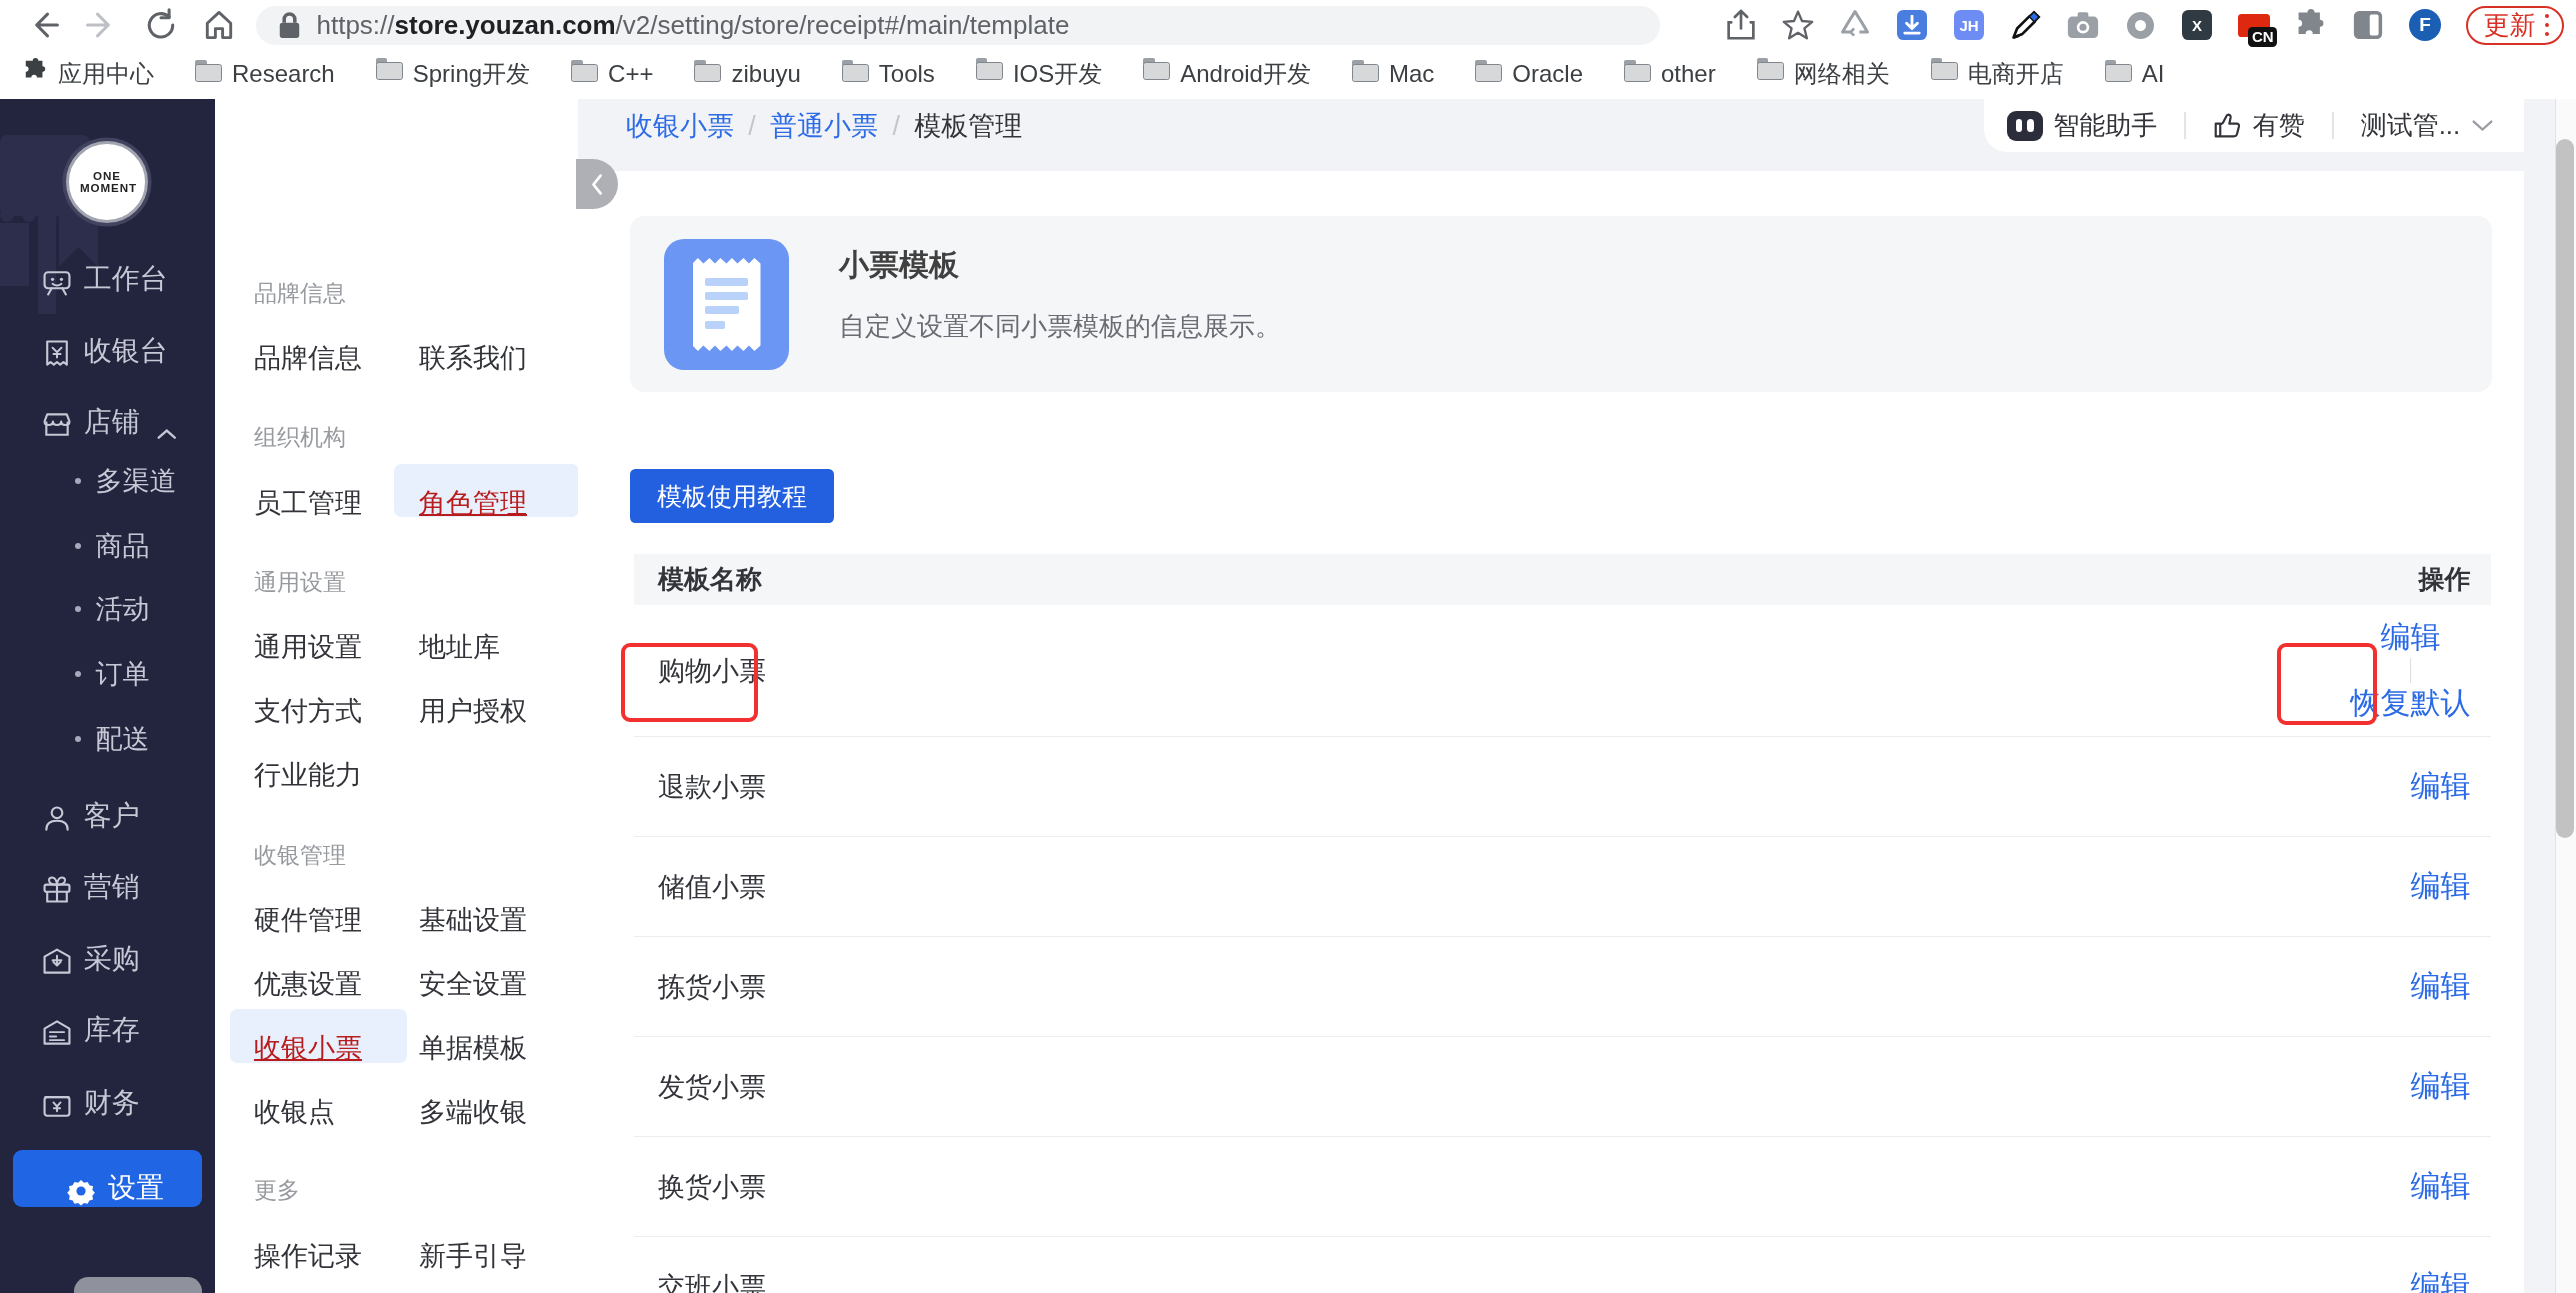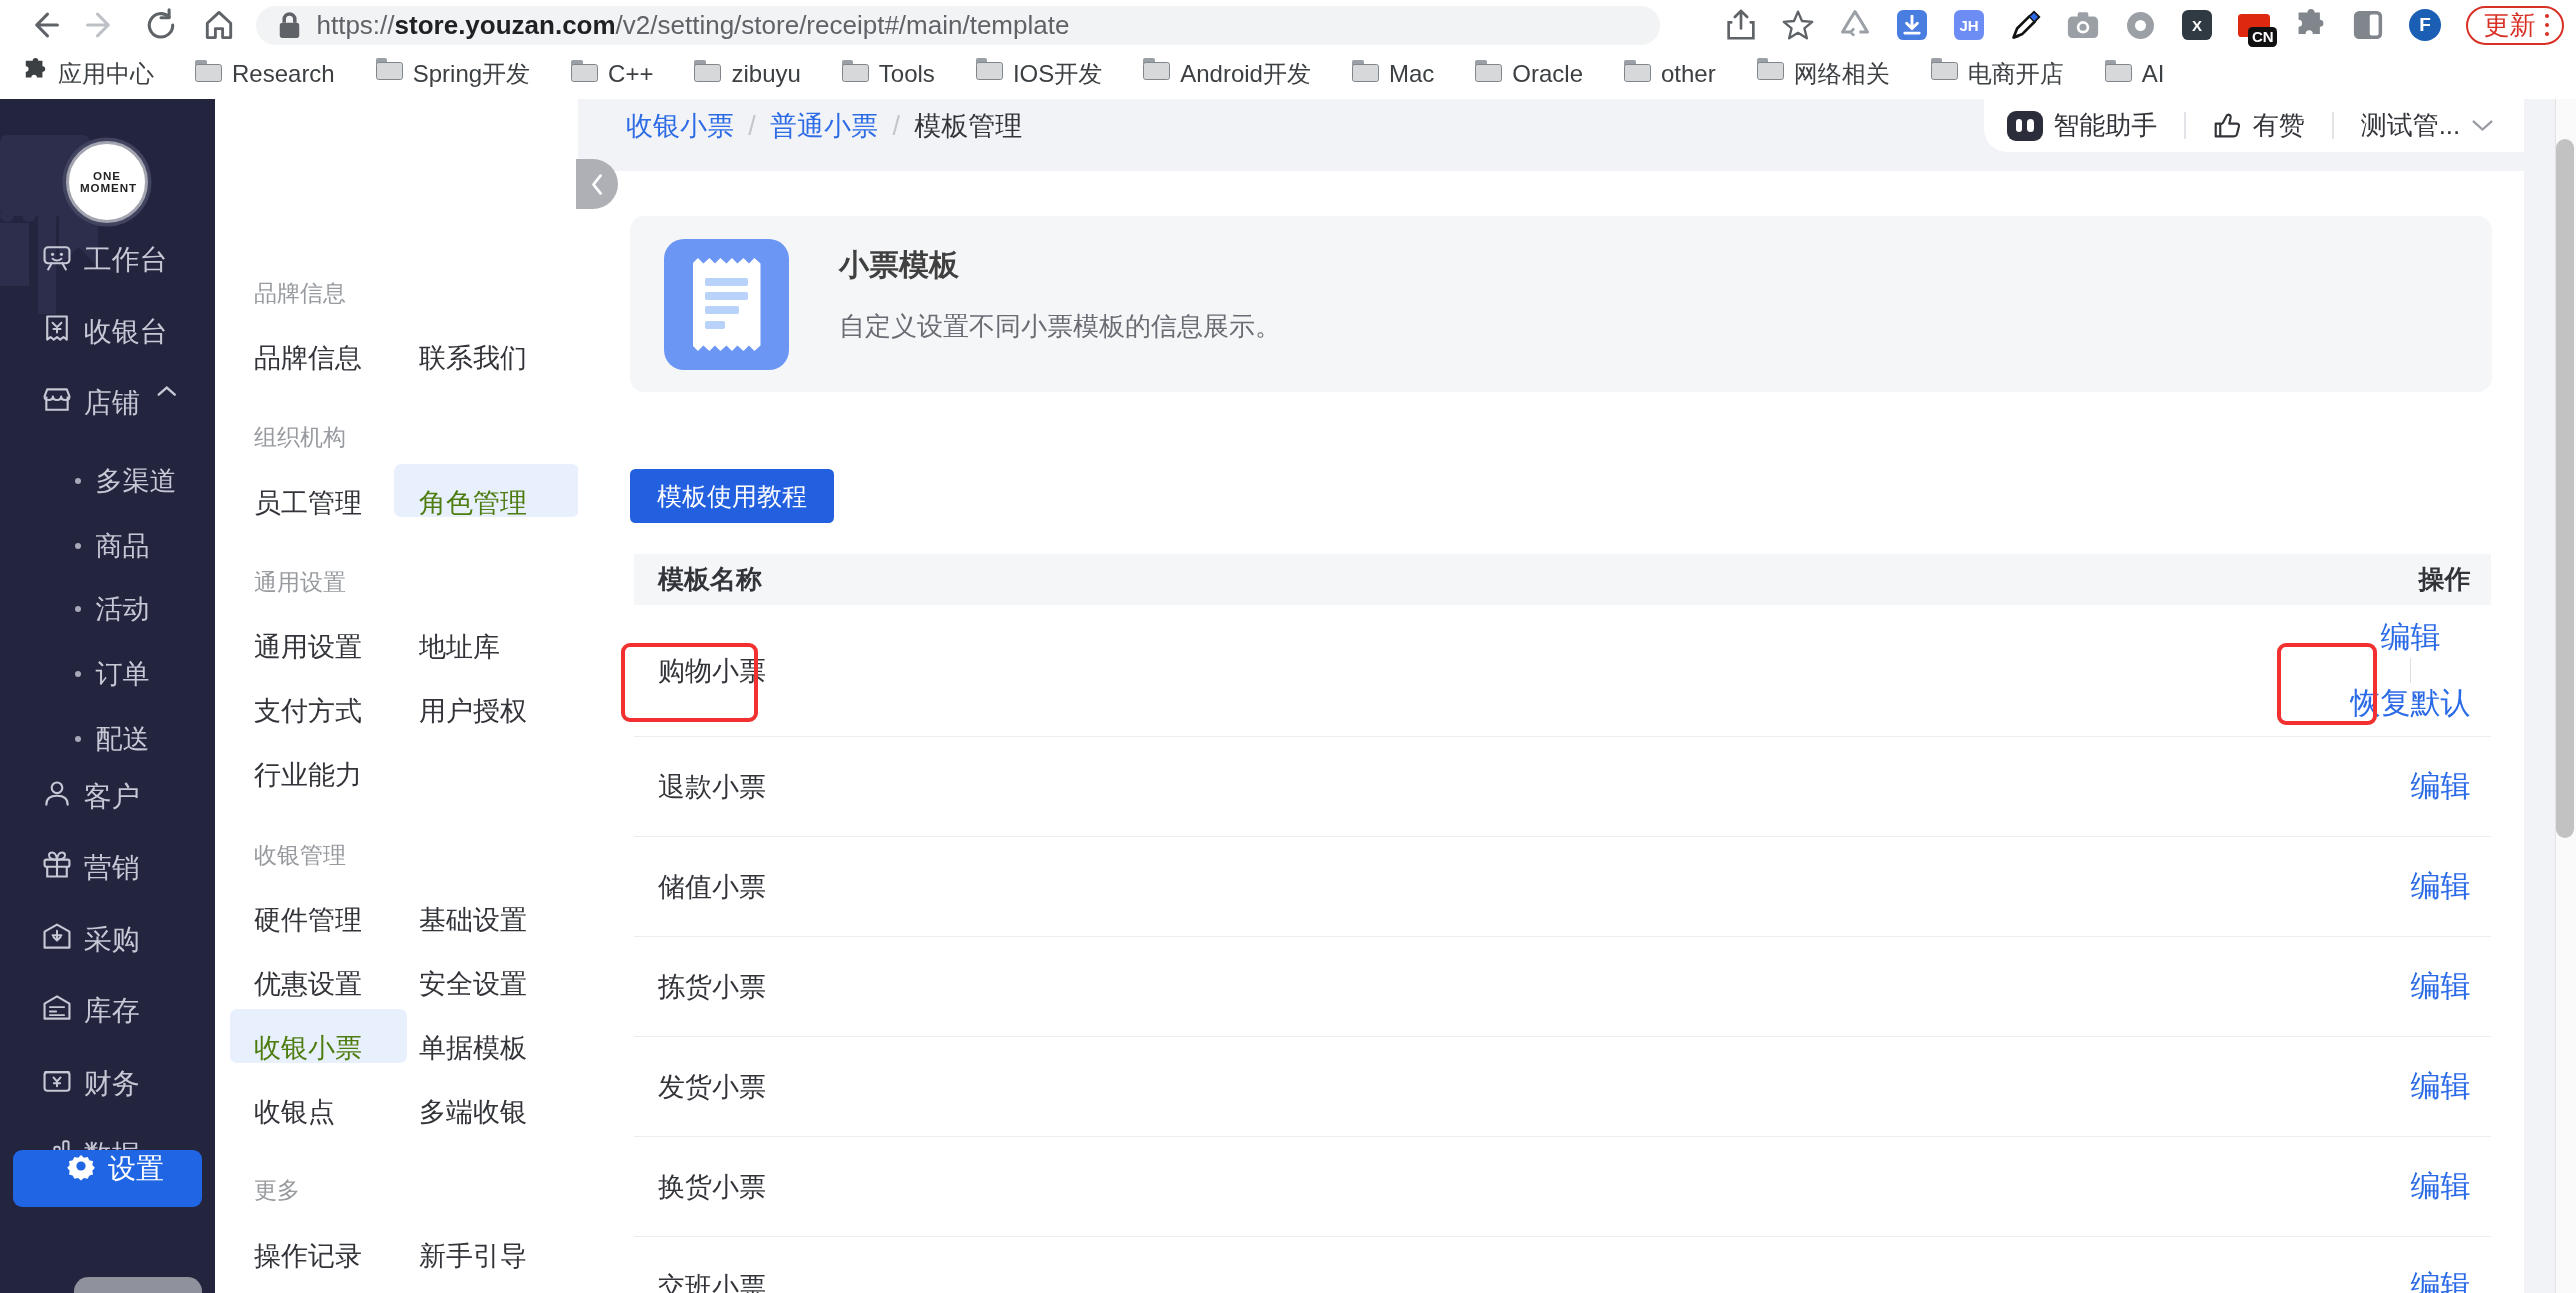--- a/index.html
+++ b/index.html
@@ -27,35 +27,35 @@
   .bk { display:flex; align-items:flex-start; gap:10px; font-size:24px; color:#3c4043; white-space:nowrap; }
   .folder { width:27px; height:21.5px; position:relative; flex:none; }
   .folder .f1 { position:absolute; left:0; top:0; width:11.6px; height:6.3px; background:#9aa0a6; border-radius:1.8px 1.8px 0 0; }
   .folder .f2 { position:absolute; left:0; top:3.6px; width:27px; height:18px; background:#d6d8da; border:1.8px solid #80868b; border-radius:2.7px; }
 
   
   .dsb { position:absolute; left:0; top:99px; width:215px; height:1195px; background:#23243e; overflow:hidden; }
   .decor { position:absolute; background:#2c2e4b; }
   .logo { position:absolute; left:66px; top:42px; width:82px; height:82px; border-radius:50%; background:#fff; border:3.6px solid #a2a4b0; box-shadow:0 0 0 3.6px #41435f; display:flex; align-items:center; justify-content:center; text-align:center; }
   .logo span { font-size:11.6px; font-weight:bold; color:#222; line-height:11.6px; letter-spacing:0.9px; width:54px; }
-  .ditem { position:absolute; left:0; width:215px; height:57px; display:flex; align-items:flex-start; color:#c6c8d5; font-size:28px; }
+  .ditem { position:absolute; left:0; width:215px; height:57px; display:flex; align-items:flex-end; color:#c6c8d5; font-size:28px; }
   .ditem .dic { width:32px; height:32px; margin-left:41px; margin-right:10.7px; flex:none; }
   .dsub { position:absolute; left:0; width:215px; height:50px; display:flex; align-items:center; color:#c6c8d5; font-size:27px; }
   .dsub .dot { width:6.3px; height:6.3px; border-radius:50%; background:#a7a9ba; margin-left:75px; margin-right:14.3px; }
   .ditem.active-pill { left:13.4px; width:189px; background:#2066e4; border-radius:9px; color:#fff; }
   .ditem.active-pill .dic { margin-left:28px; }
   .graypill { position:absolute; left:74px; top:1178px; width:128px; height:54px; background:#8f919c; border-radius:14.3px; }
   .chev-up { margin-left:16px; }
 
   
   .smb { position:absolute; left:215px; top:99px; width:363px; height:1195px; background:#fff;padding-left:24px; }
   .shead { position:absolute; left:39px; font-size:23px; color:#979a9f; white-space:nowrap; }
   .sitem { position:absolute; font-size:27px; color:#32343a; white-space:nowrap; }
   .sitem.c1 { left:39px; } .sitem.c2 { left:204px; }
-  .sitem.on { color:#4d7c0f; }
+  .sitem.on { color:#b91c1c;text-decoration:underline; }
   .spill { position:absolute; background:#e9f0fd; border-radius:7.2px; }
   .collapse-tab { position:absolute; left:576px; top:159px; width:42px; height:50px; background:#aeb0b5; border-radius:0 25px 25px 0; display:flex; align-items:center; justify-content:center; z-index:5; }
 
   
   .main { position:absolute; left:578px; top:99px; width:1998px; height:1195px; background:#f2f3f6; }
   .crumbbar { position:absolute; left:48px; top:0; height:54px; display:flex; align-items:center; font-size:27px; gap:14.3px; white-space:nowrap; }
   .crumb-link { color:#2e6ce6; }
   .crumb-sep { color:#c4c6cc; }
   .crumb-cur { color:#32343a; }
   .hpill { position:absolute; left:1406px; top:0; width:540px; height:53px; background:#fff; border-radius:0 0 0 23px; display:flex; align-items:center; justify-content:flex-end; padding-right:30px; gap:0; }

